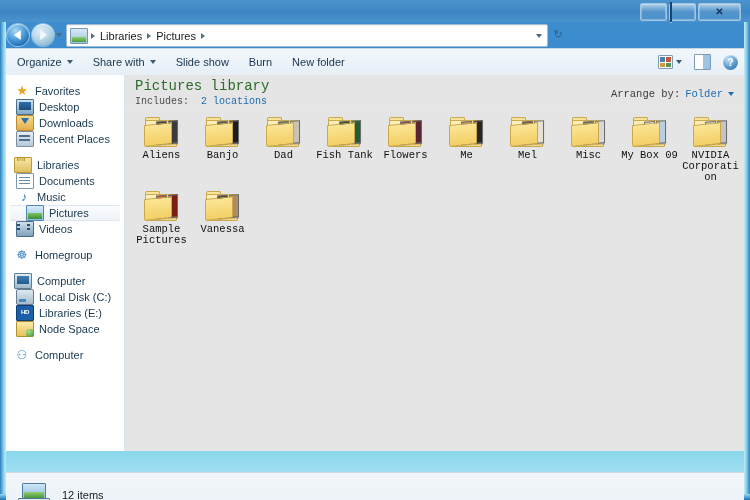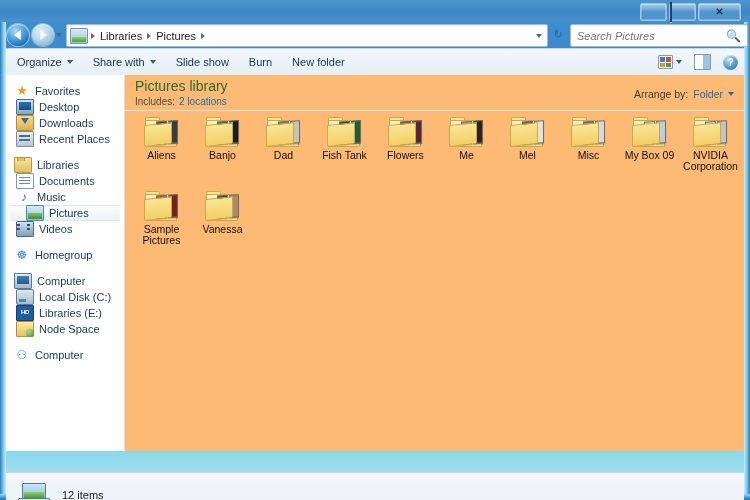--- a/index.html
+++ b/index.html
@@ -230,38 +230,39 @@
   .ic-disk::after{content:"";position:absolute;left:2px;bottom:2px;width:7px;height:3px;background:#4a87bb;}
   .ic-hd { background:#1b5fa8; border:1px solid #123f72; border-radius:1px; color:#fff;
            font-size:6px; font-weight:bold; text-align:center; line-height:13px; letter-spacing:-.3px;}
   .ic-node { background:linear-gradient(180deg,#ffe9a8,#e7c35c); border:1px solid #b4922f; border-radius:1px; }
   .ic-node::after{content:"";position:absolute;right:-1px;bottom:-1px;width:8px;height:8px;border-radius:50%;background:radial-gradient(circle at 35% 30%,#a8e089,#3f8c33);}
   .ic-network { color:#3b87c4; font-size:12px; line-height:14px; text-align:center; }
 
   
   #content {
     flex: 1; height: 100%;
-    background: #fdba74;
+    background: #e5e5e5;
     position: relative;
     overflow: hidden;
+    font-family: Liberation Mono, monospace;
   }
   #library-header {
     position: absolute; left: 0; top: 0;
     width: 100%; height: 36px;
     border-bottom: 1px solid #e2e8ee;
     box-sizing: border-box;
   }
   #library-title {
     position: absolute; left: 10px; top: 3px;
     font-size: 14px; color: #2b6b2b;
   }
   #library-subline {
     position: absolute; left: 10px; top: 21px;
     font-size: 10px; color: #4d4d4d;
-    display: flex; gap: 4px;
+    display: flex; gap: 12px;
   }
   #library-locations { color: #1f6cb0; }
   #arrange-by {
     position: absolute; right: 10px; top: 13px;
     display: flex; align-items: center; gap: 5px;
     font-size: 10.5px; color: #3b3b3b;
   }
   #arrange-value { color: #1f6cb0; }
   .caret-blue {
     width:0;height:0;border-left:3px solid transparent;border-right:3px solid transparent;
@@ -395,24 +396,20 @@
       <div class="crumb-sep"></div>
       <div class="crumb">Pictures</div>
       <div class="crumb-sep"></div>
       <div id="address-dropdown"></div>
     </div>
 
     <div id="refresh-button">
       <span>↻</span>
     </div>
 
-    <div id="search-box">
-      <input id="search-input" type="text" placeholder="Search Pictures" style="">
-      <span id="search-icon">🔍</span>
-    </div>
   </div>
 
   <div id="toolbar">
     <div class="tb-item">
       <span>Organize</span>
       <span class="caret-dn"></span>
     </div>
     <div class="tb-item">
       <span>Share with</span>
       <span class="caret-dn"></span>

